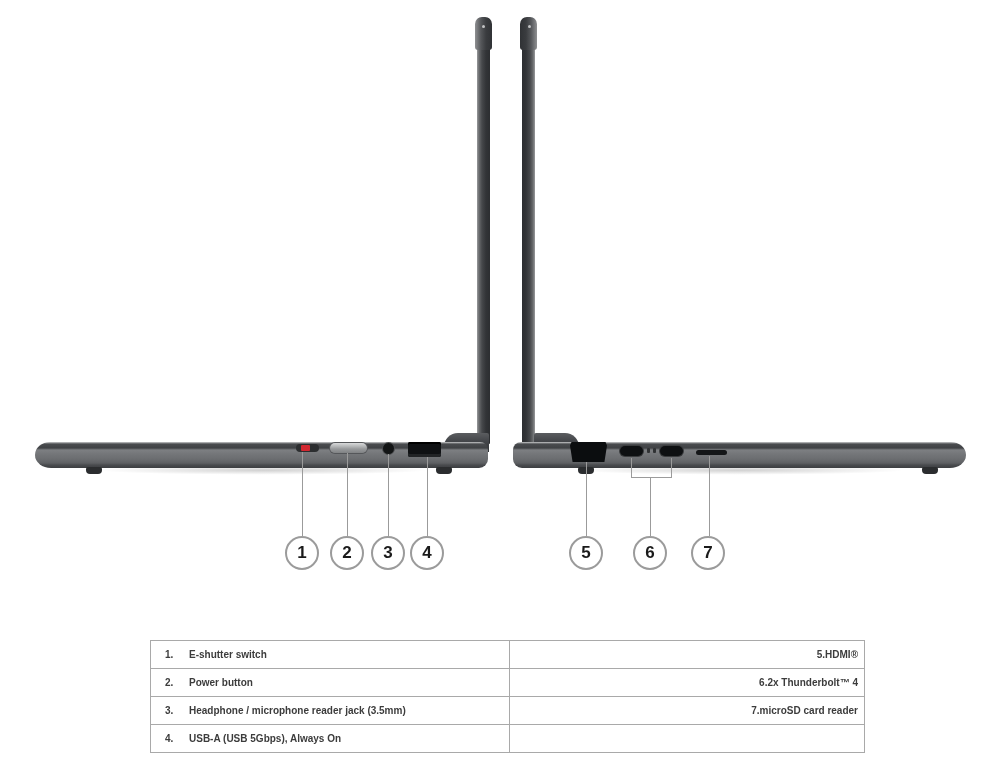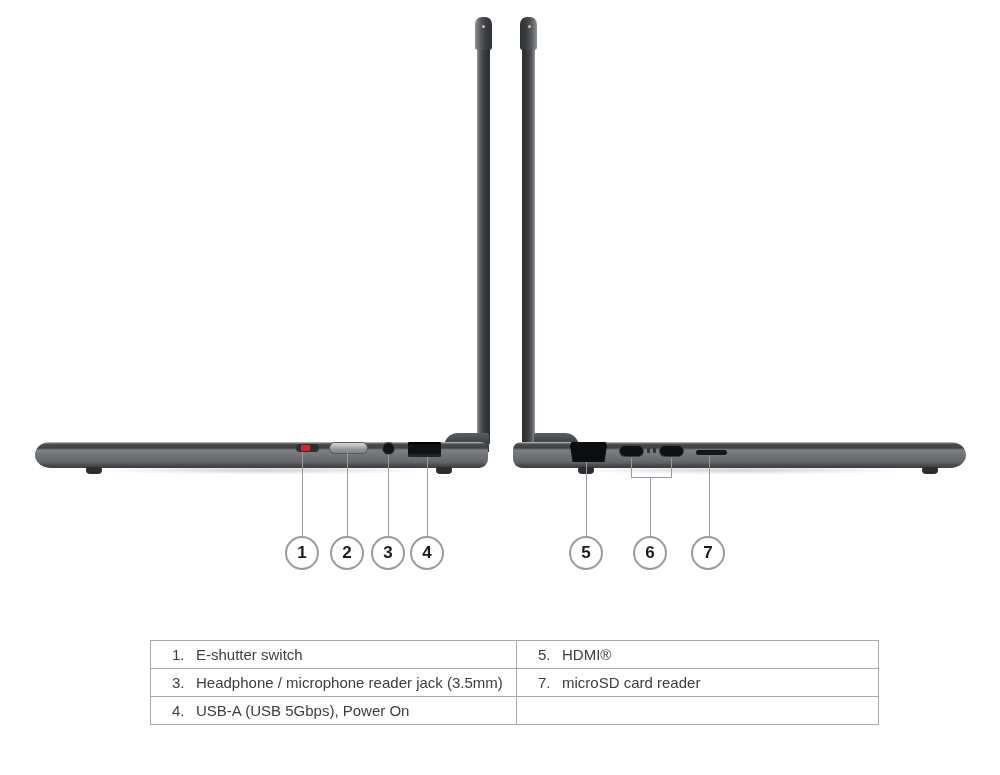--- a/index.html
+++ b/index.html
@@ -75,23 +75,23 @@
     border:2px solid #9b9b9b; box-sizing:border-box;
     display:flex; align-items:center; justify-content:center;
     font-size:17px; font-weight:bold; color:#1a1a1a;
   }
 
   
   .ports-table-wrap { left:150px; top:640px; }
   table.ports { border-collapse:collapse; table-layout:fixed; }
   table.ports td {
     border:1px solid #a9a9a9; height:27px; vertical-align:middle;
-    font-size:15px; color:#3c3c3c; padding:0 6px 0 21px; white-space:nowrap;
+    font-size:10px; color:#3c3c3c; padding:0 6px 0 14px; white-space:nowrap;font-weight:bold;
   }
-  td.colL { width:338px; } td.colR { width:334px; }
+  td.colL { width:338px; } td.colR { width:334px;text-align:right; }
   .t-num { display:inline-block; width:24px; }
   .t-num::after { content:"."; }
 </style>
 </head>
 <body>
 
 <div class="canvas">
 
   <div>
     <div class="abs ground-shadow" style="left:28px;"></div>
@@ -162,24 +162,28 @@
     </div>
 
   <div class="abs ports-table-wrap">
     <table class="ports">
       <tbody>
           <tr>
         <td class="colL"><span class="t-num">1</span><span>E-shutter switch</span></td>
         <td class="colR"><span class="t-num">5</span><span>HDMI®</span></td>
       </tr>
       <tr>
+        <td class="colL"><span class="t-num">2</span><span>Power button</span></td>
+        <td class="colR"><span class="t-num">6</span><span>2x Thunderbolt™ 4</span></td>
+      </tr>
+      <tr>
         <td class="colL"><span class="t-num">3</span><span>Headphone / microphone reader jack (3.5mm)</span></td>
         <td class="colR"><span class="t-num">7</span><span>microSD card reader</span></td>
       </tr>
       <tr>
-        <td class="colL"><span class="t-num">4</span><span>USB-A (USB 5Gbps), Power On</span></td>
+        <td class="colL"><span class="t-num">4</span><span>USB-A (USB 5Gbps), Always On</span></td>
         <td class="colR"></td>
       </tr>
     </tbody>
       </table>
   </div>
 
 </div>
 
 </body></html>

